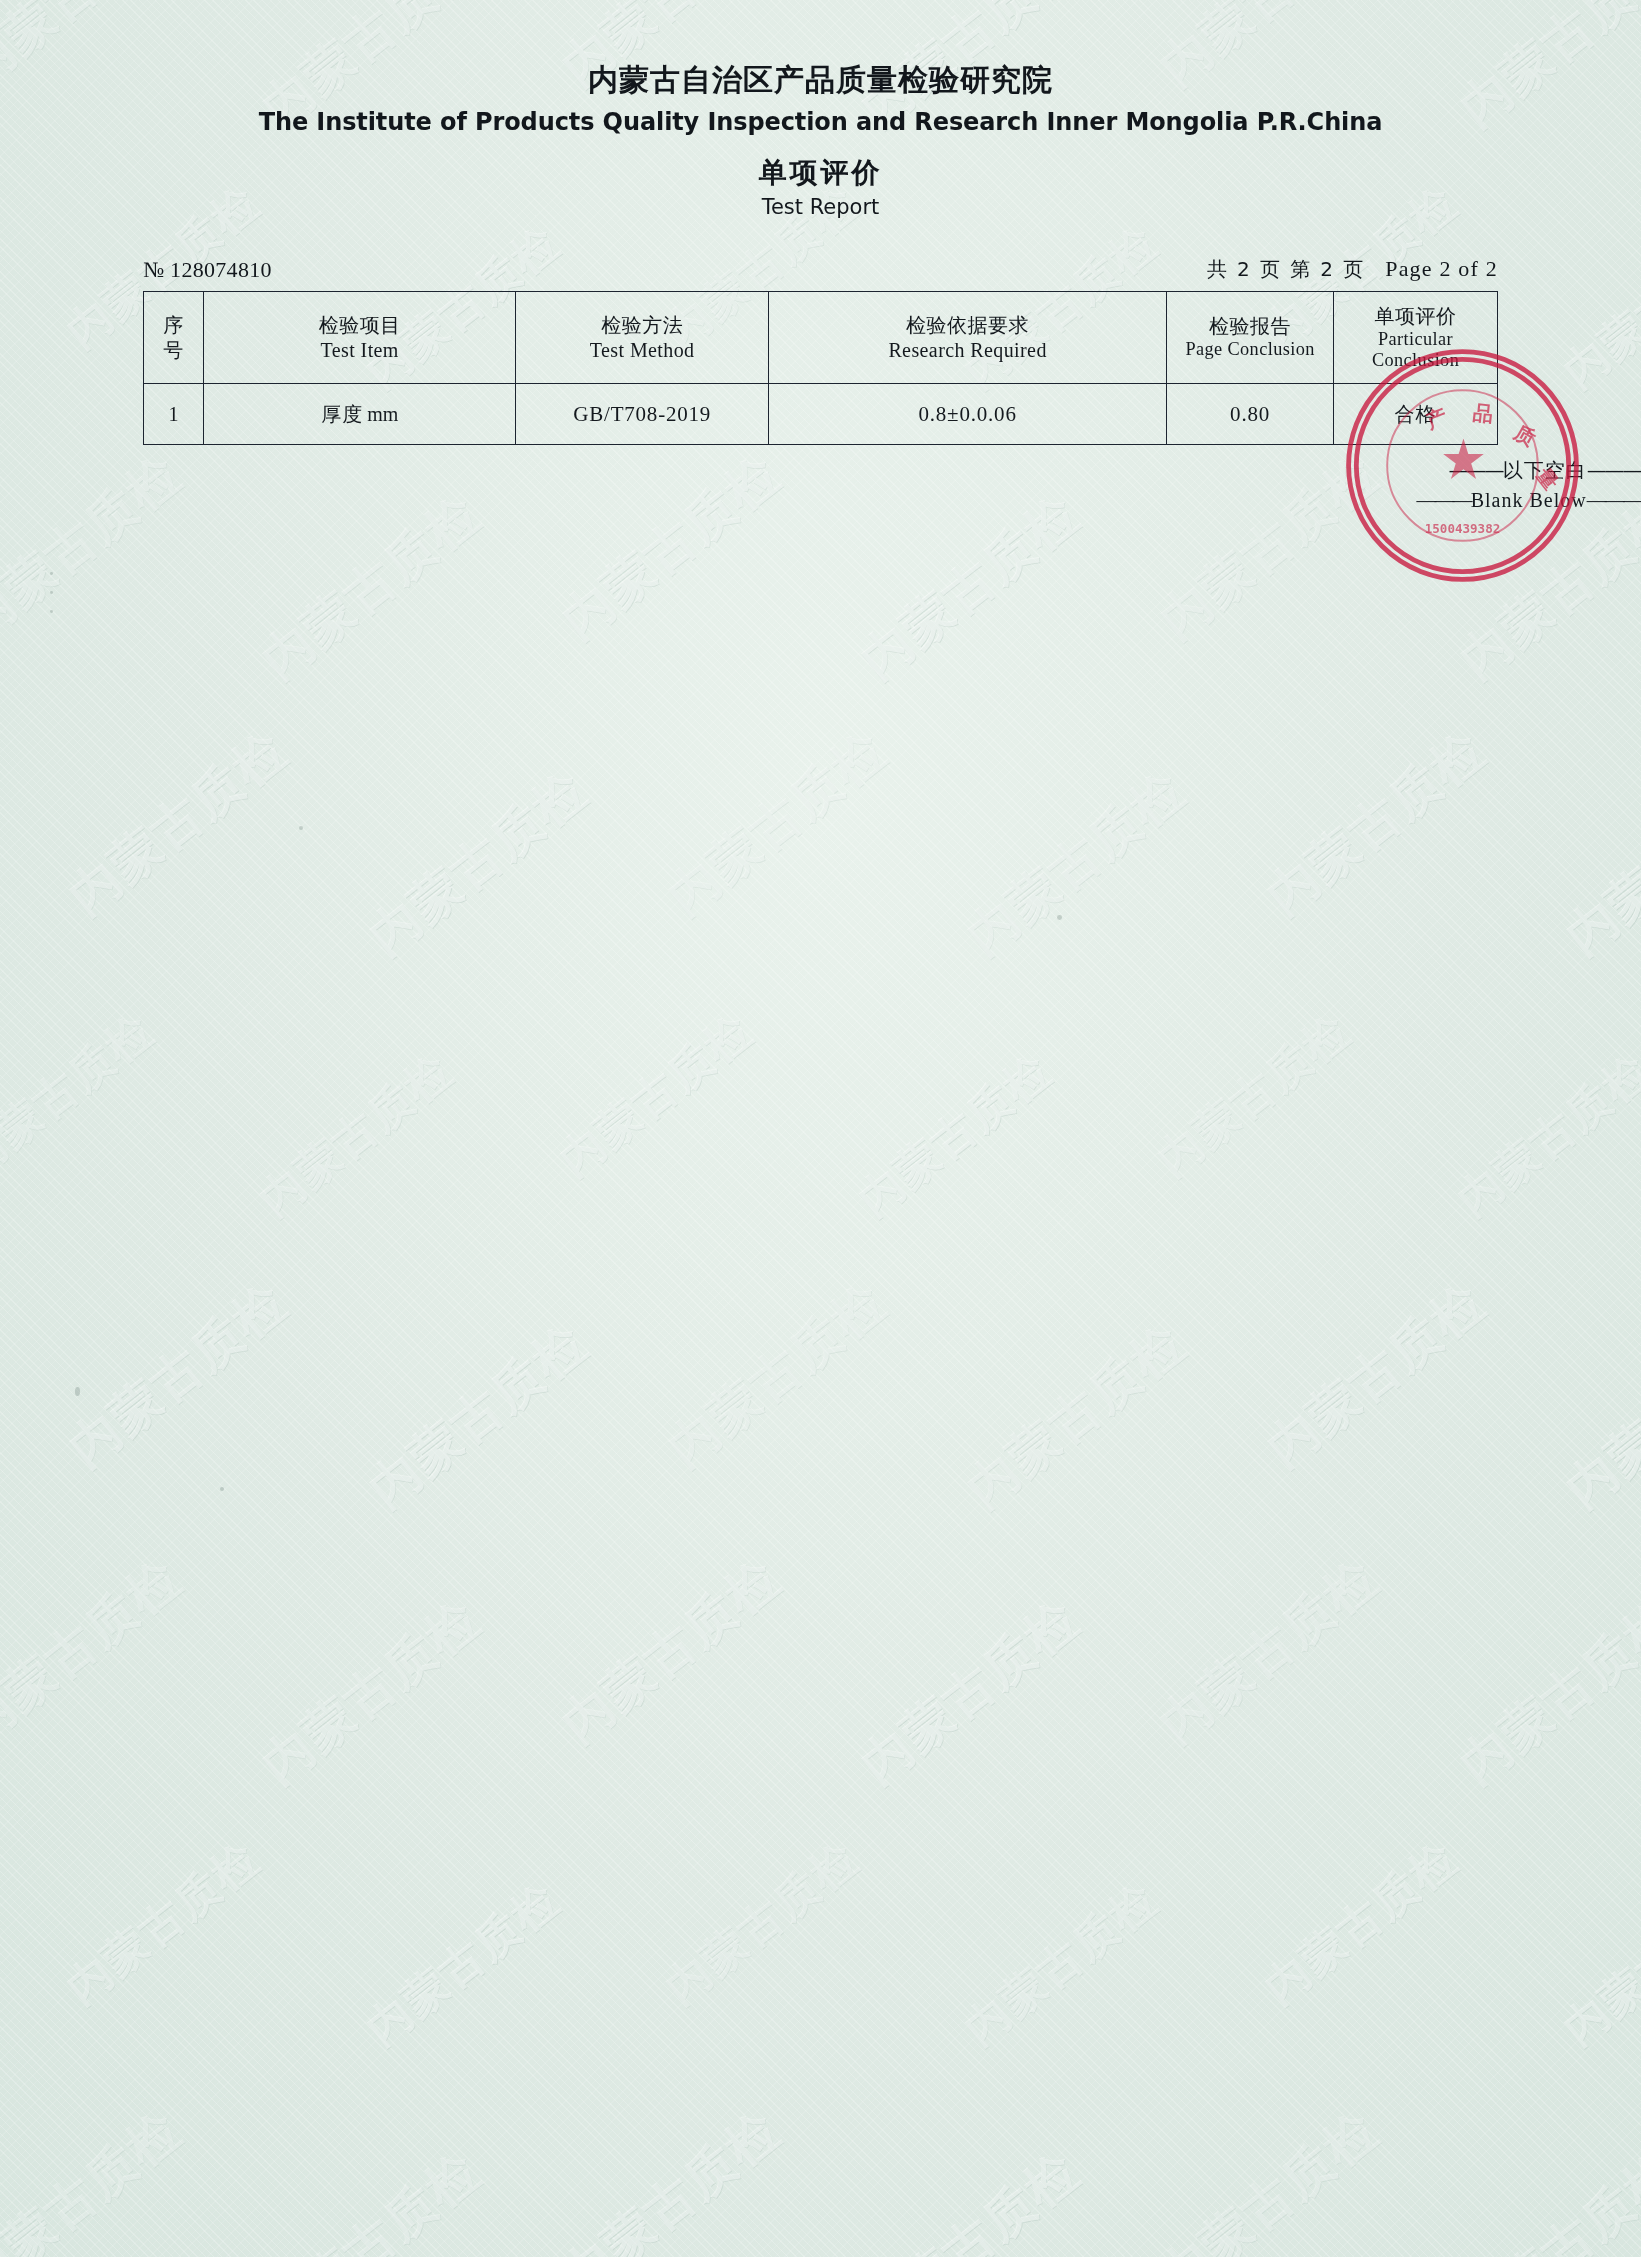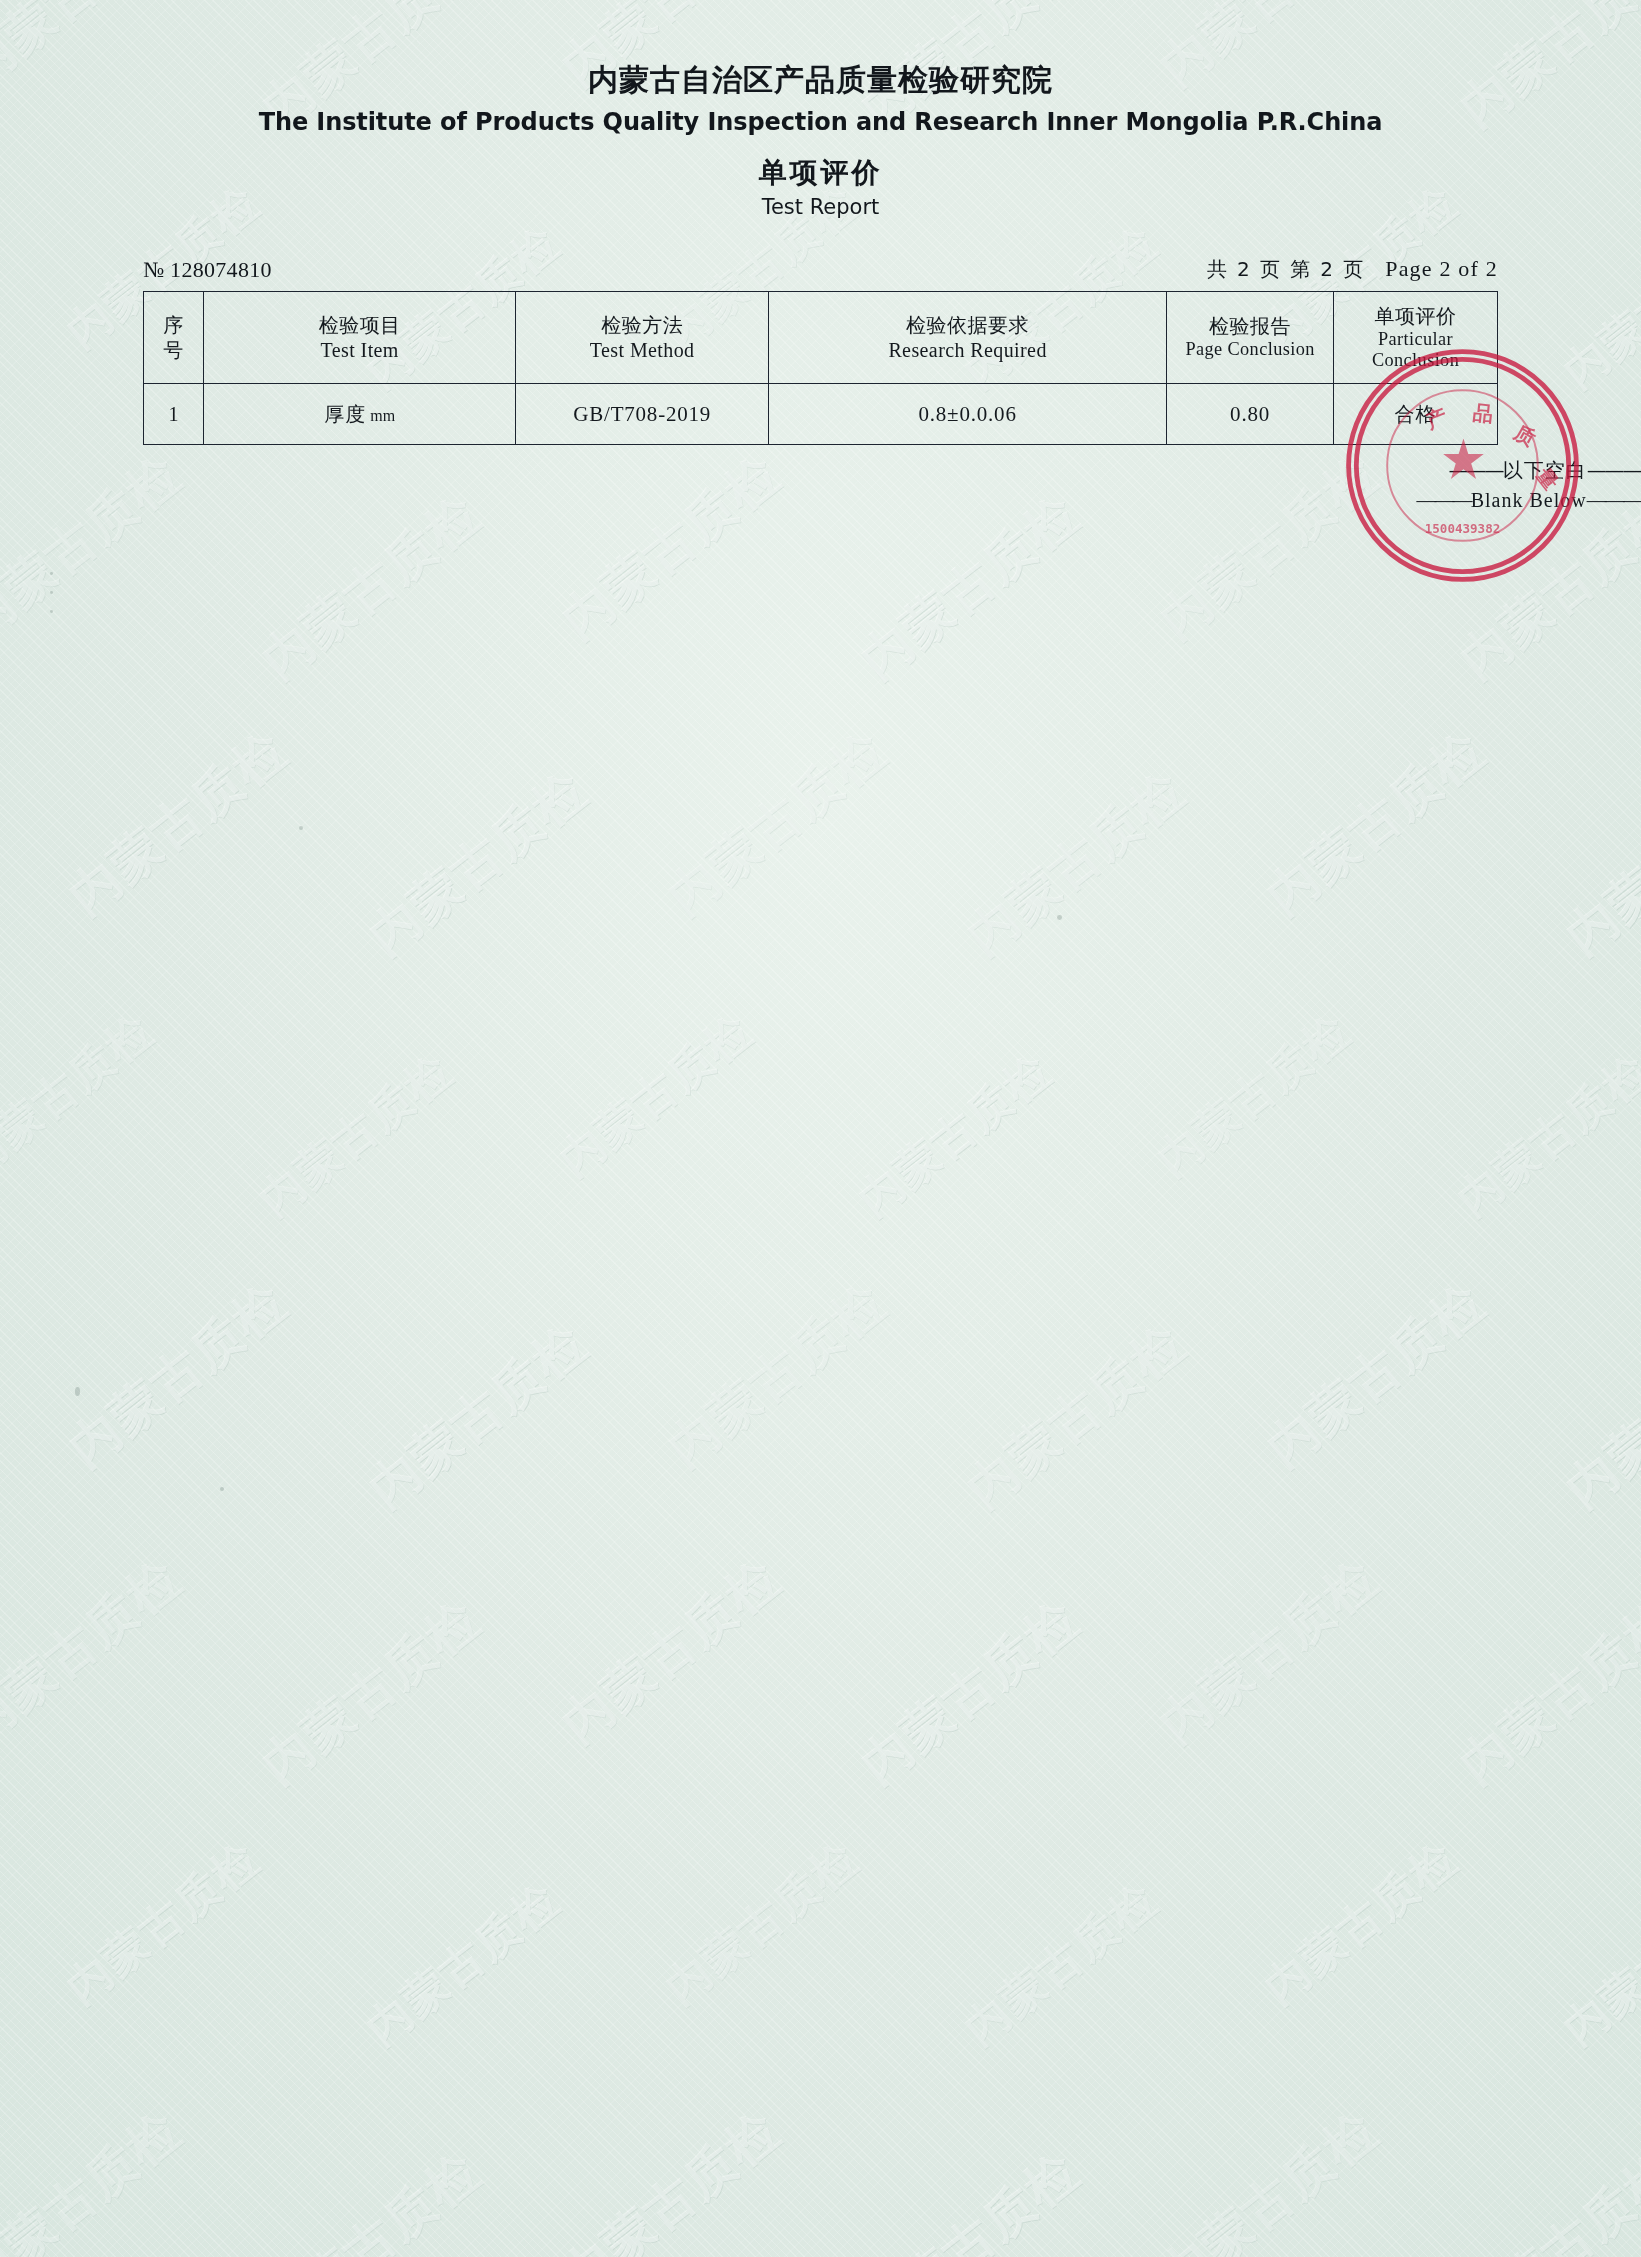--- a/index.html
+++ b/index.html
@@ -157,21 +157,21 @@
     font-size: 20px;
     letter-spacing: 1px;
   }
   .cell-mono {
     font-family: "Liberation Serif", serif;
     font-size: 21px;
     letter-spacing: 0.8px;
   }
   .unit {
     font-family: "Liberation Serif", serif;
-    font-size: 16px;
+    font-size: 20px;
     letter-spacing: 0;
   }
 
   
   col.c1 { width: 54px; }
   col.c2 { width: 280px; }
   col.c3 { width: 227px; }
   col.c4 { width: 357px; }
   col.c5 { width: 150px; }
   col.c6 { width: 147px; }

